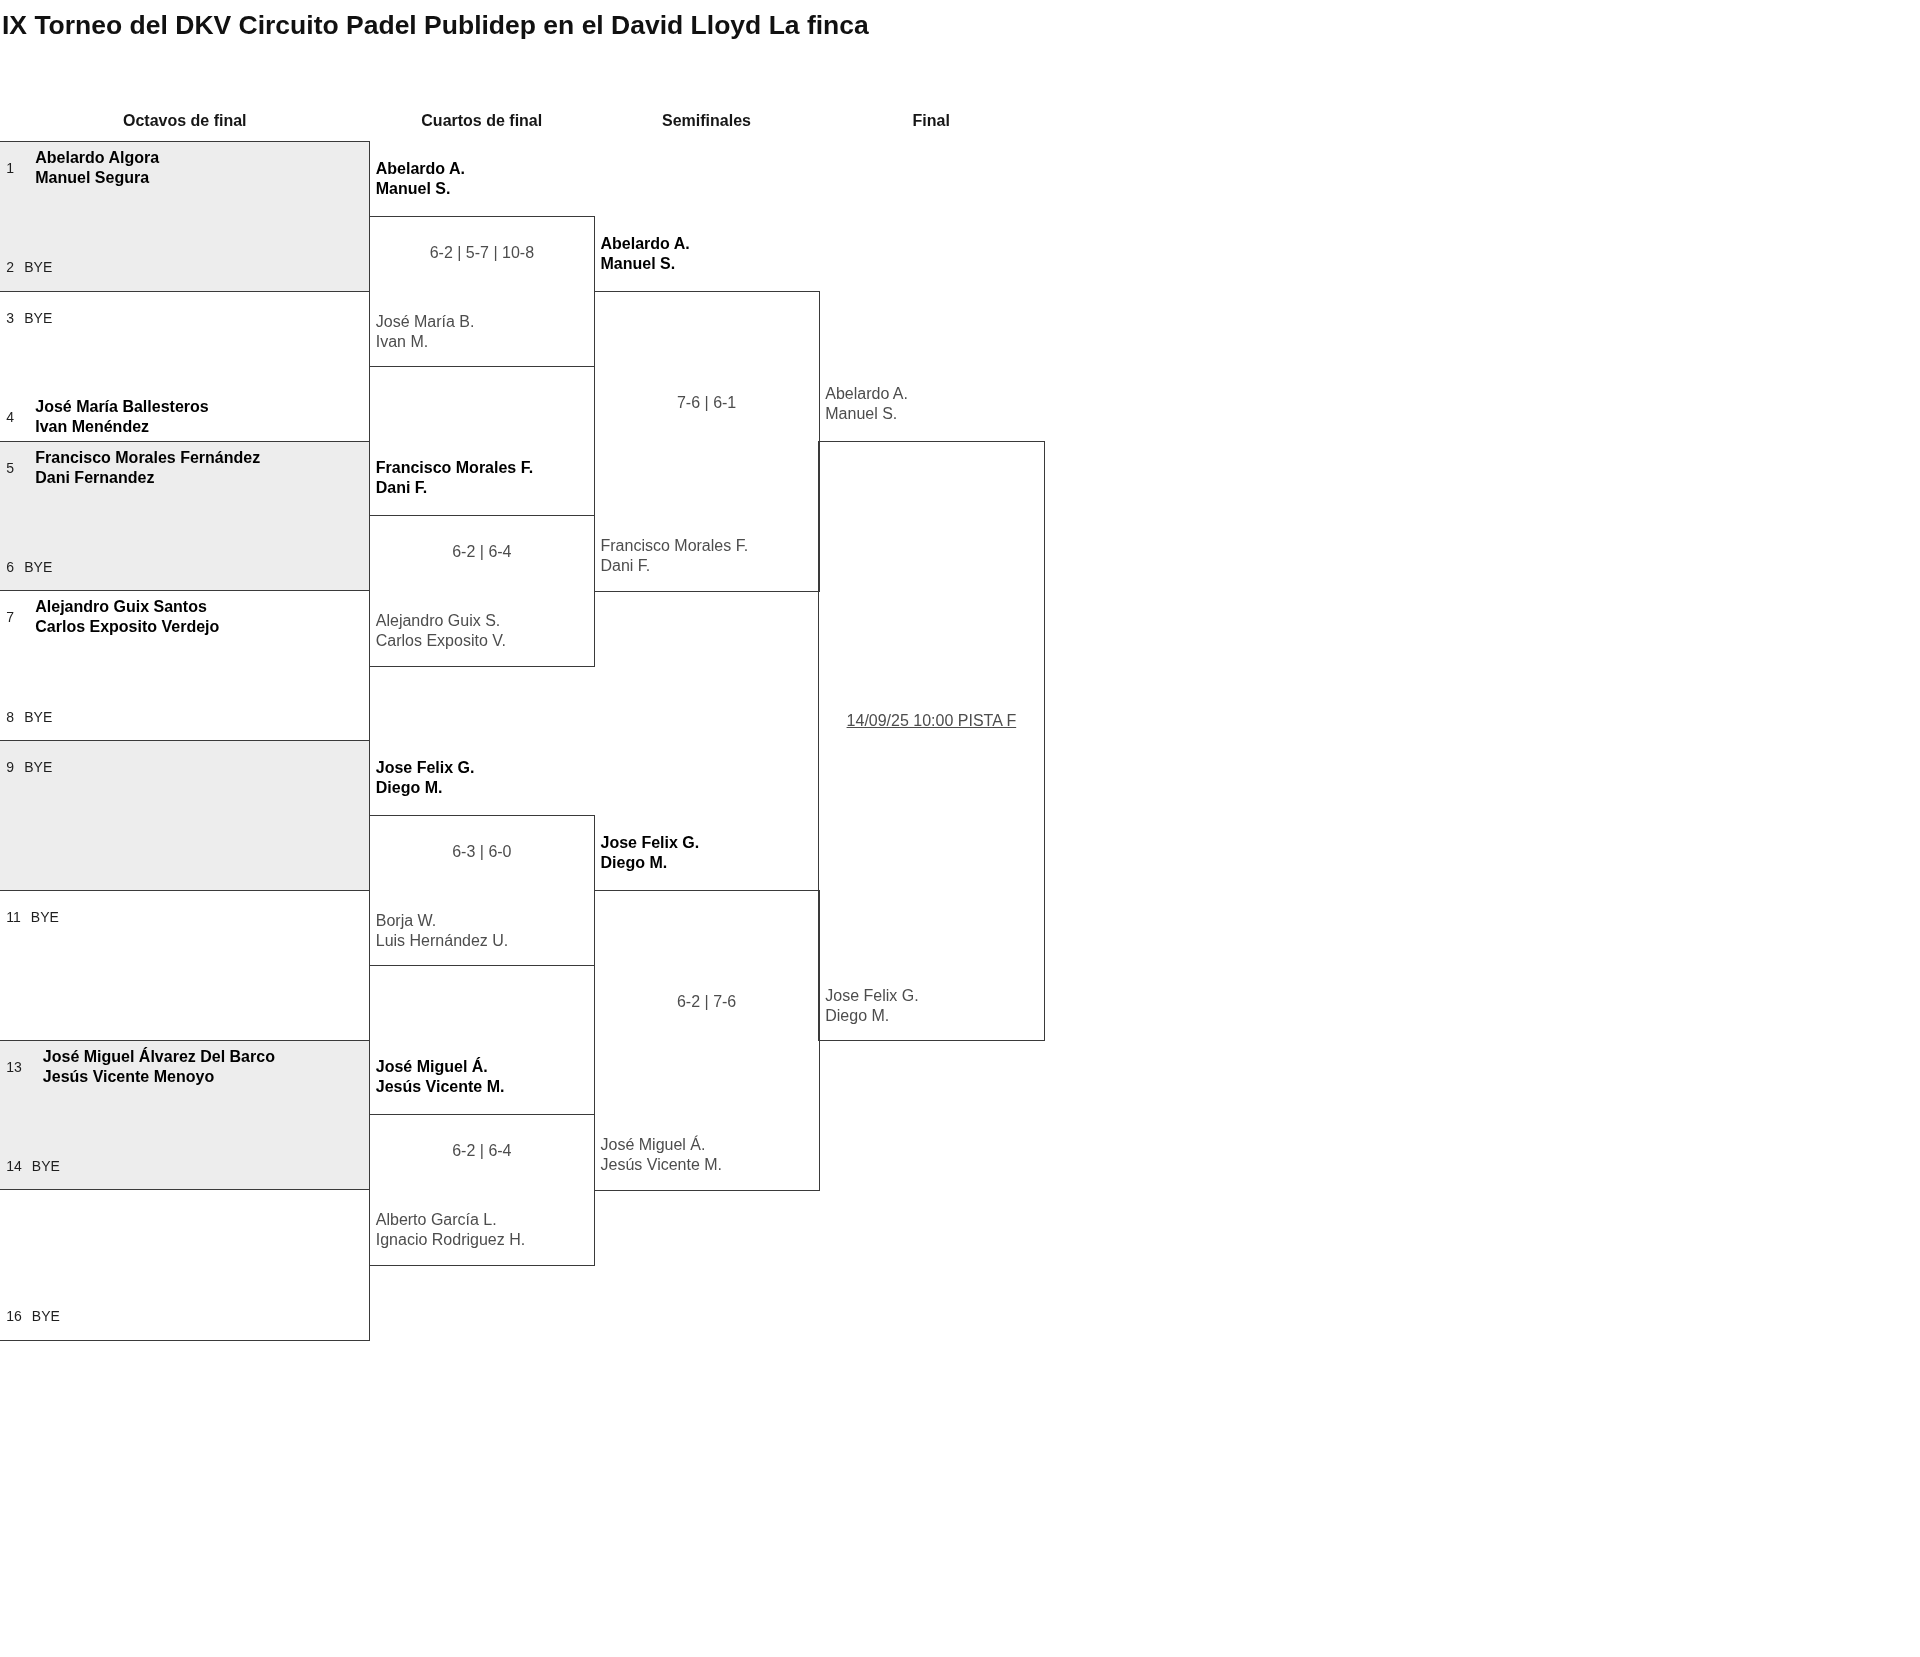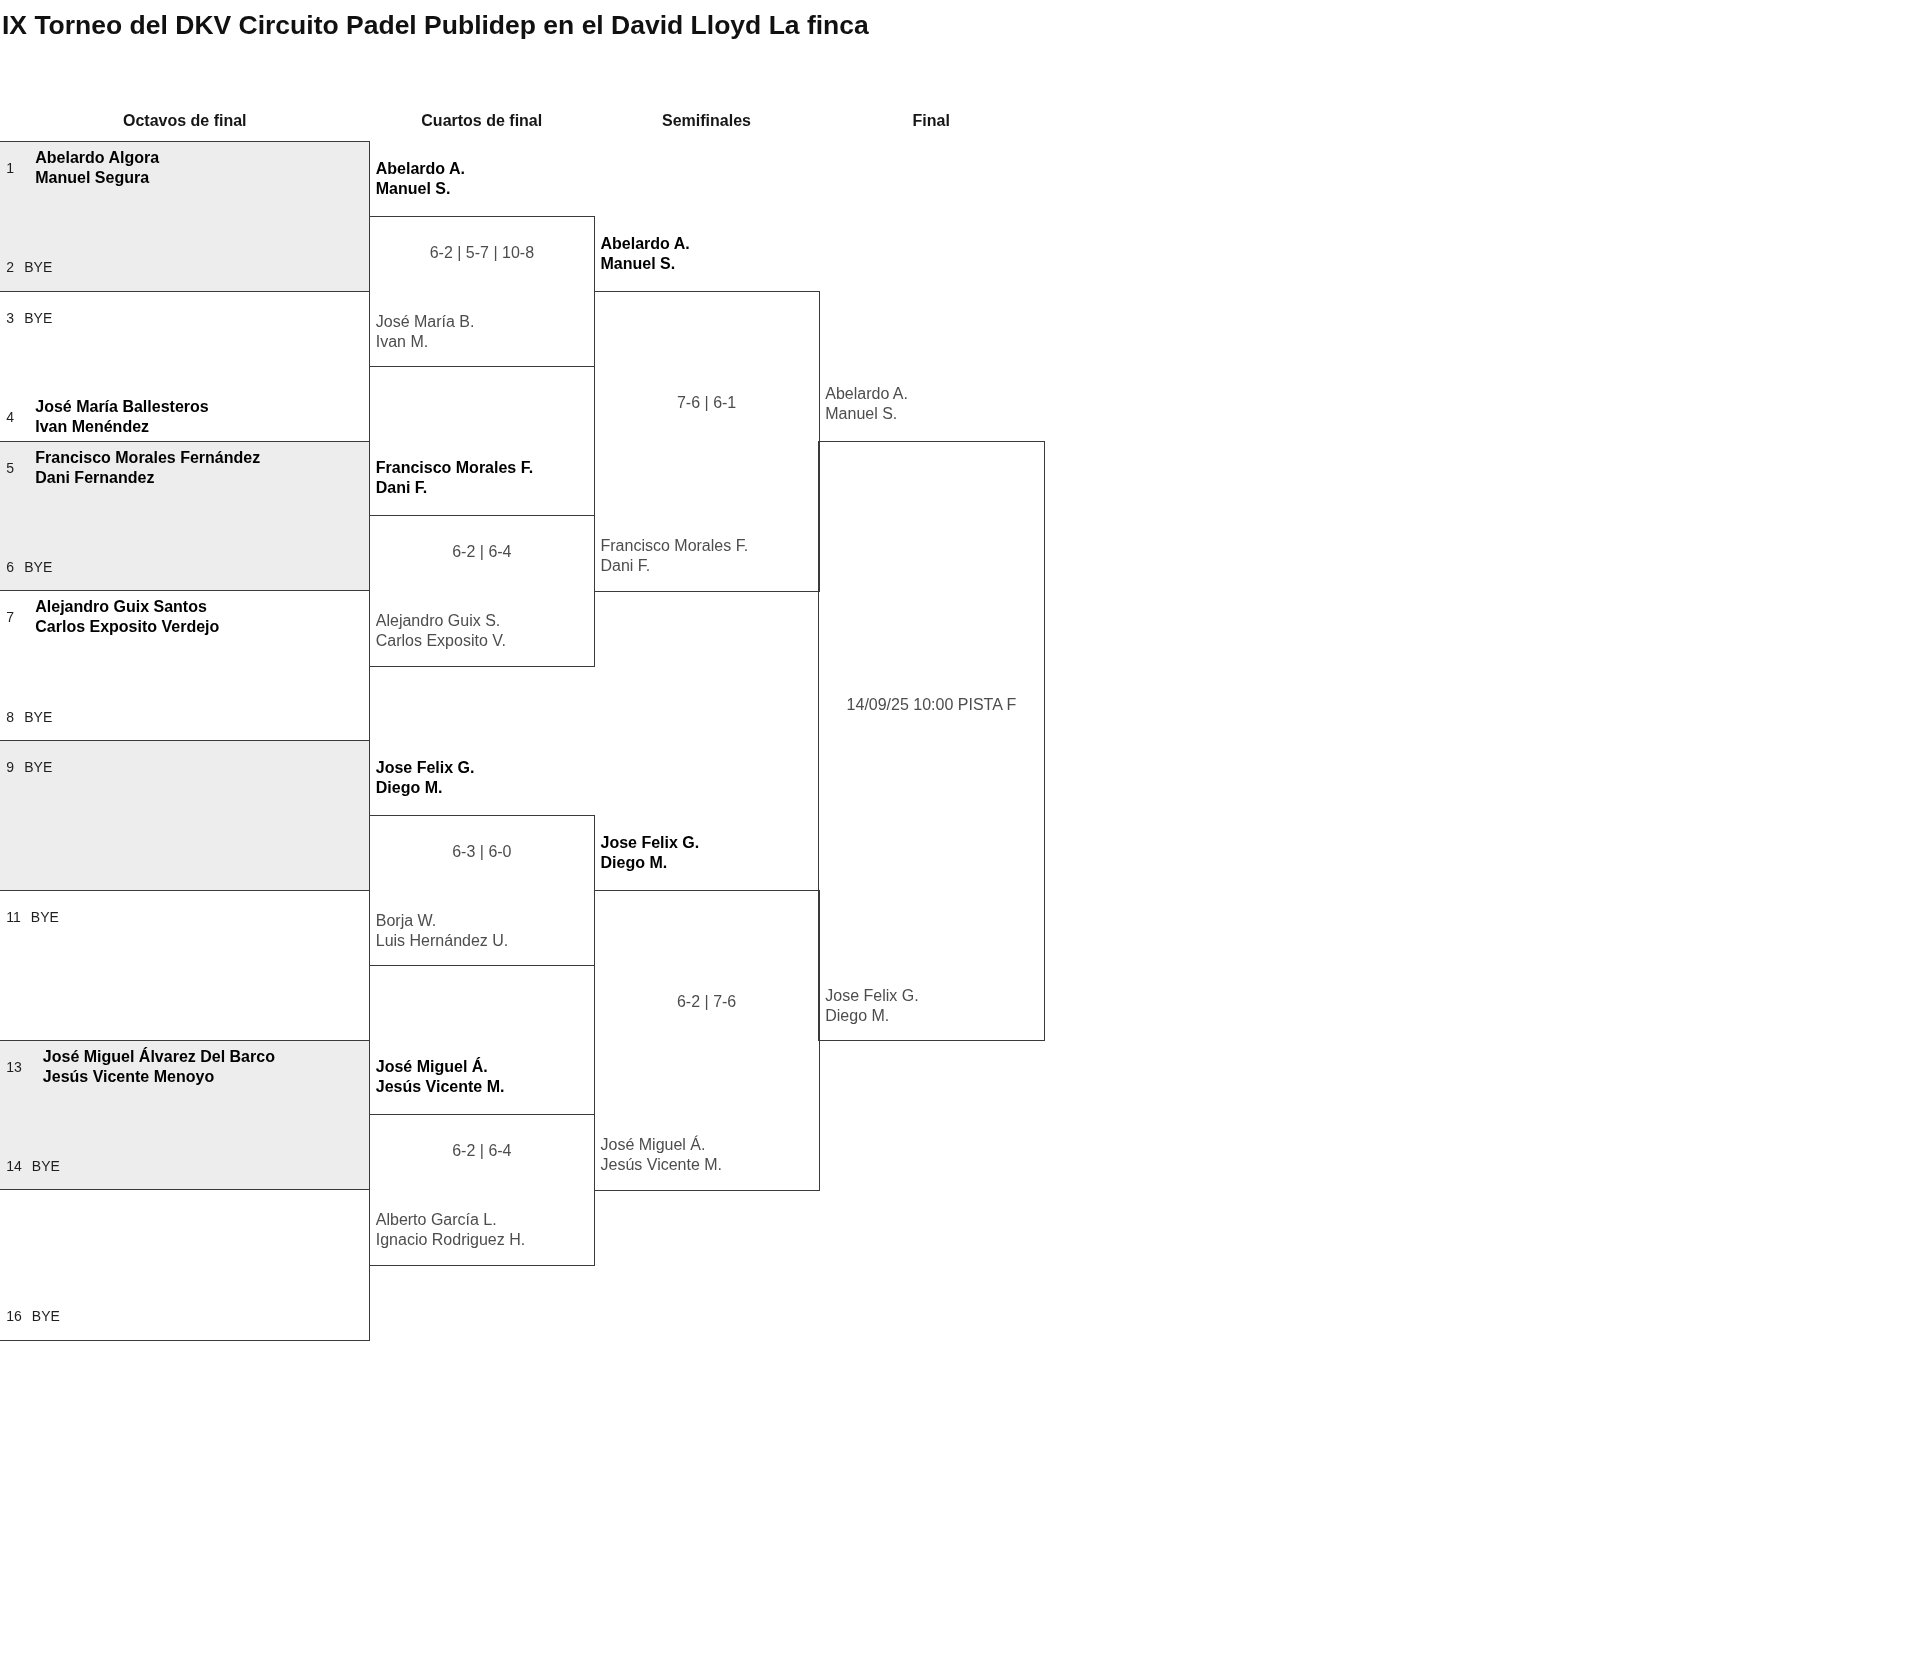--- a/index.html
+++ b/index.html
@@ -46,21 +46,21 @@
   .team.t1 { bottom:100%; margin-bottom:18px; }
   .team.t2 { bottom:14.5px; }
   .team.w { font-weight:bold; color:#000000; }
   .team.m { font-weight:normal; color:#4d4d4d; }
   .score {
     position:absolute; left:0; right:0; text-align:center;
     font-size:16px; line-height:20px; color:#4d4d4d; white-space:nowrap;
   }
   .match.r2 .score { top:26px; }
   .match.r3 .score { top:101px; }
-  .match.r4 .score { top:253px; }
+  .match.r4 .score { top:269px;text-decoration:underline; }
 </style>
 </head>
 <body>
 
 <div class="page">
 
   <div class="title"><span>IX Torneo del DKV Circuito Padel Publidep en el David Lloyd La finca</span><br></div>
 
   <div class="round-header" style="left:34.75px">Octavos de final</div>
   <div class="round-header" style="left:331.75px">Cuartos de final</div>

